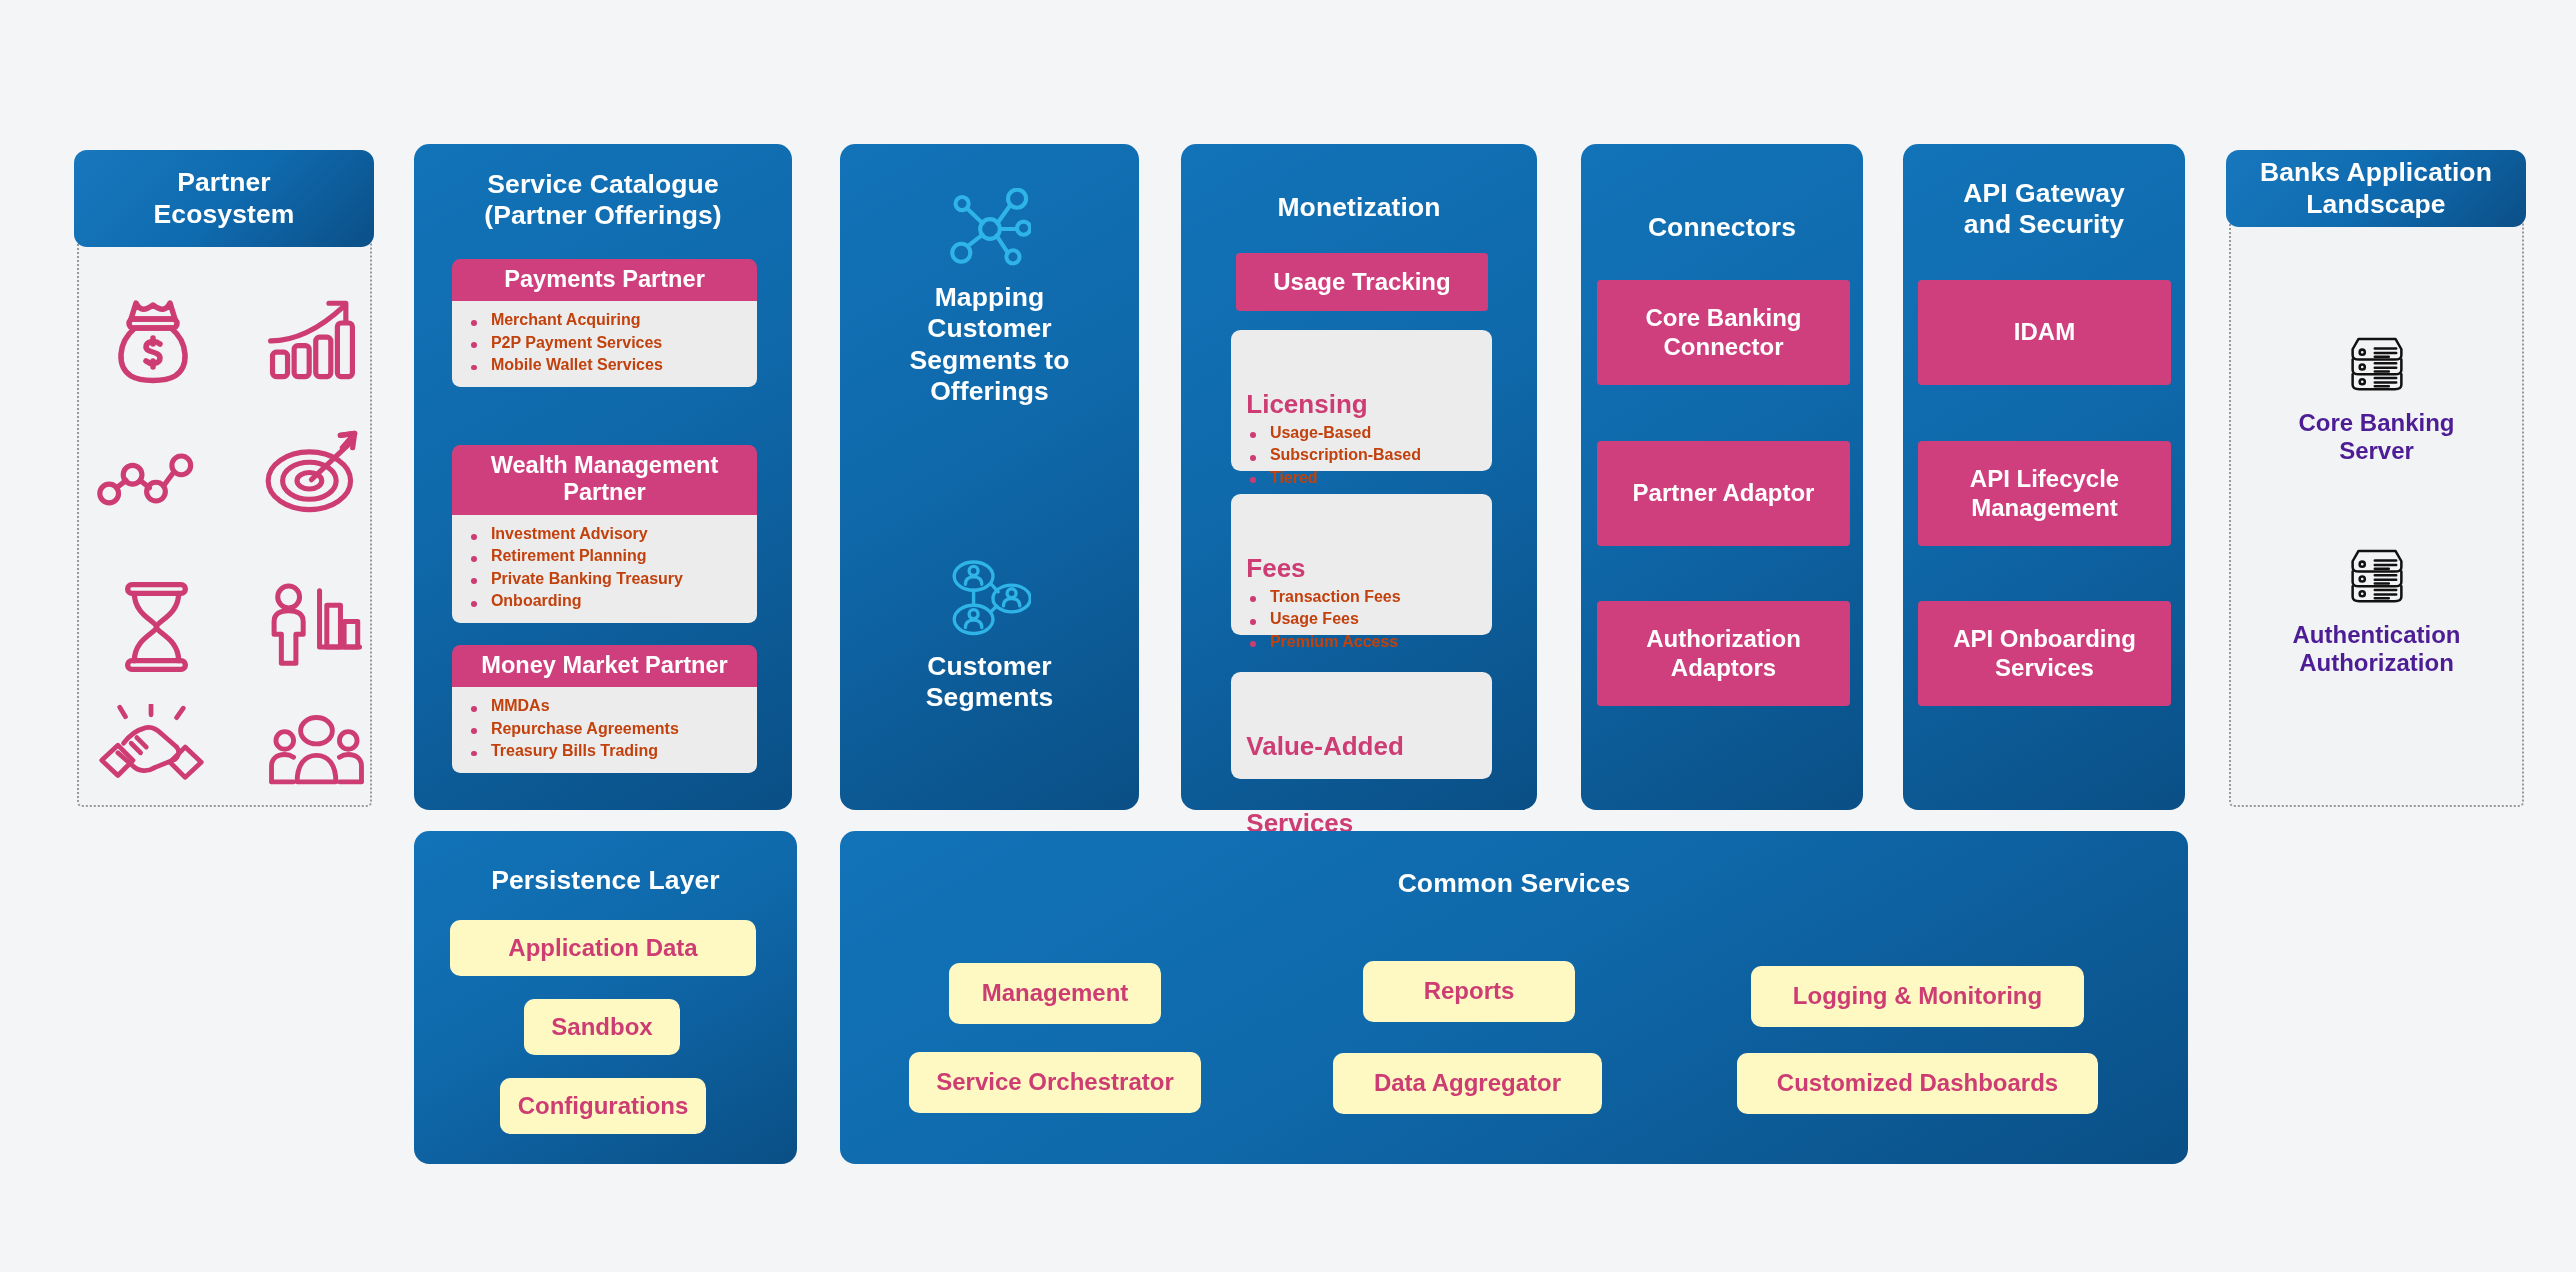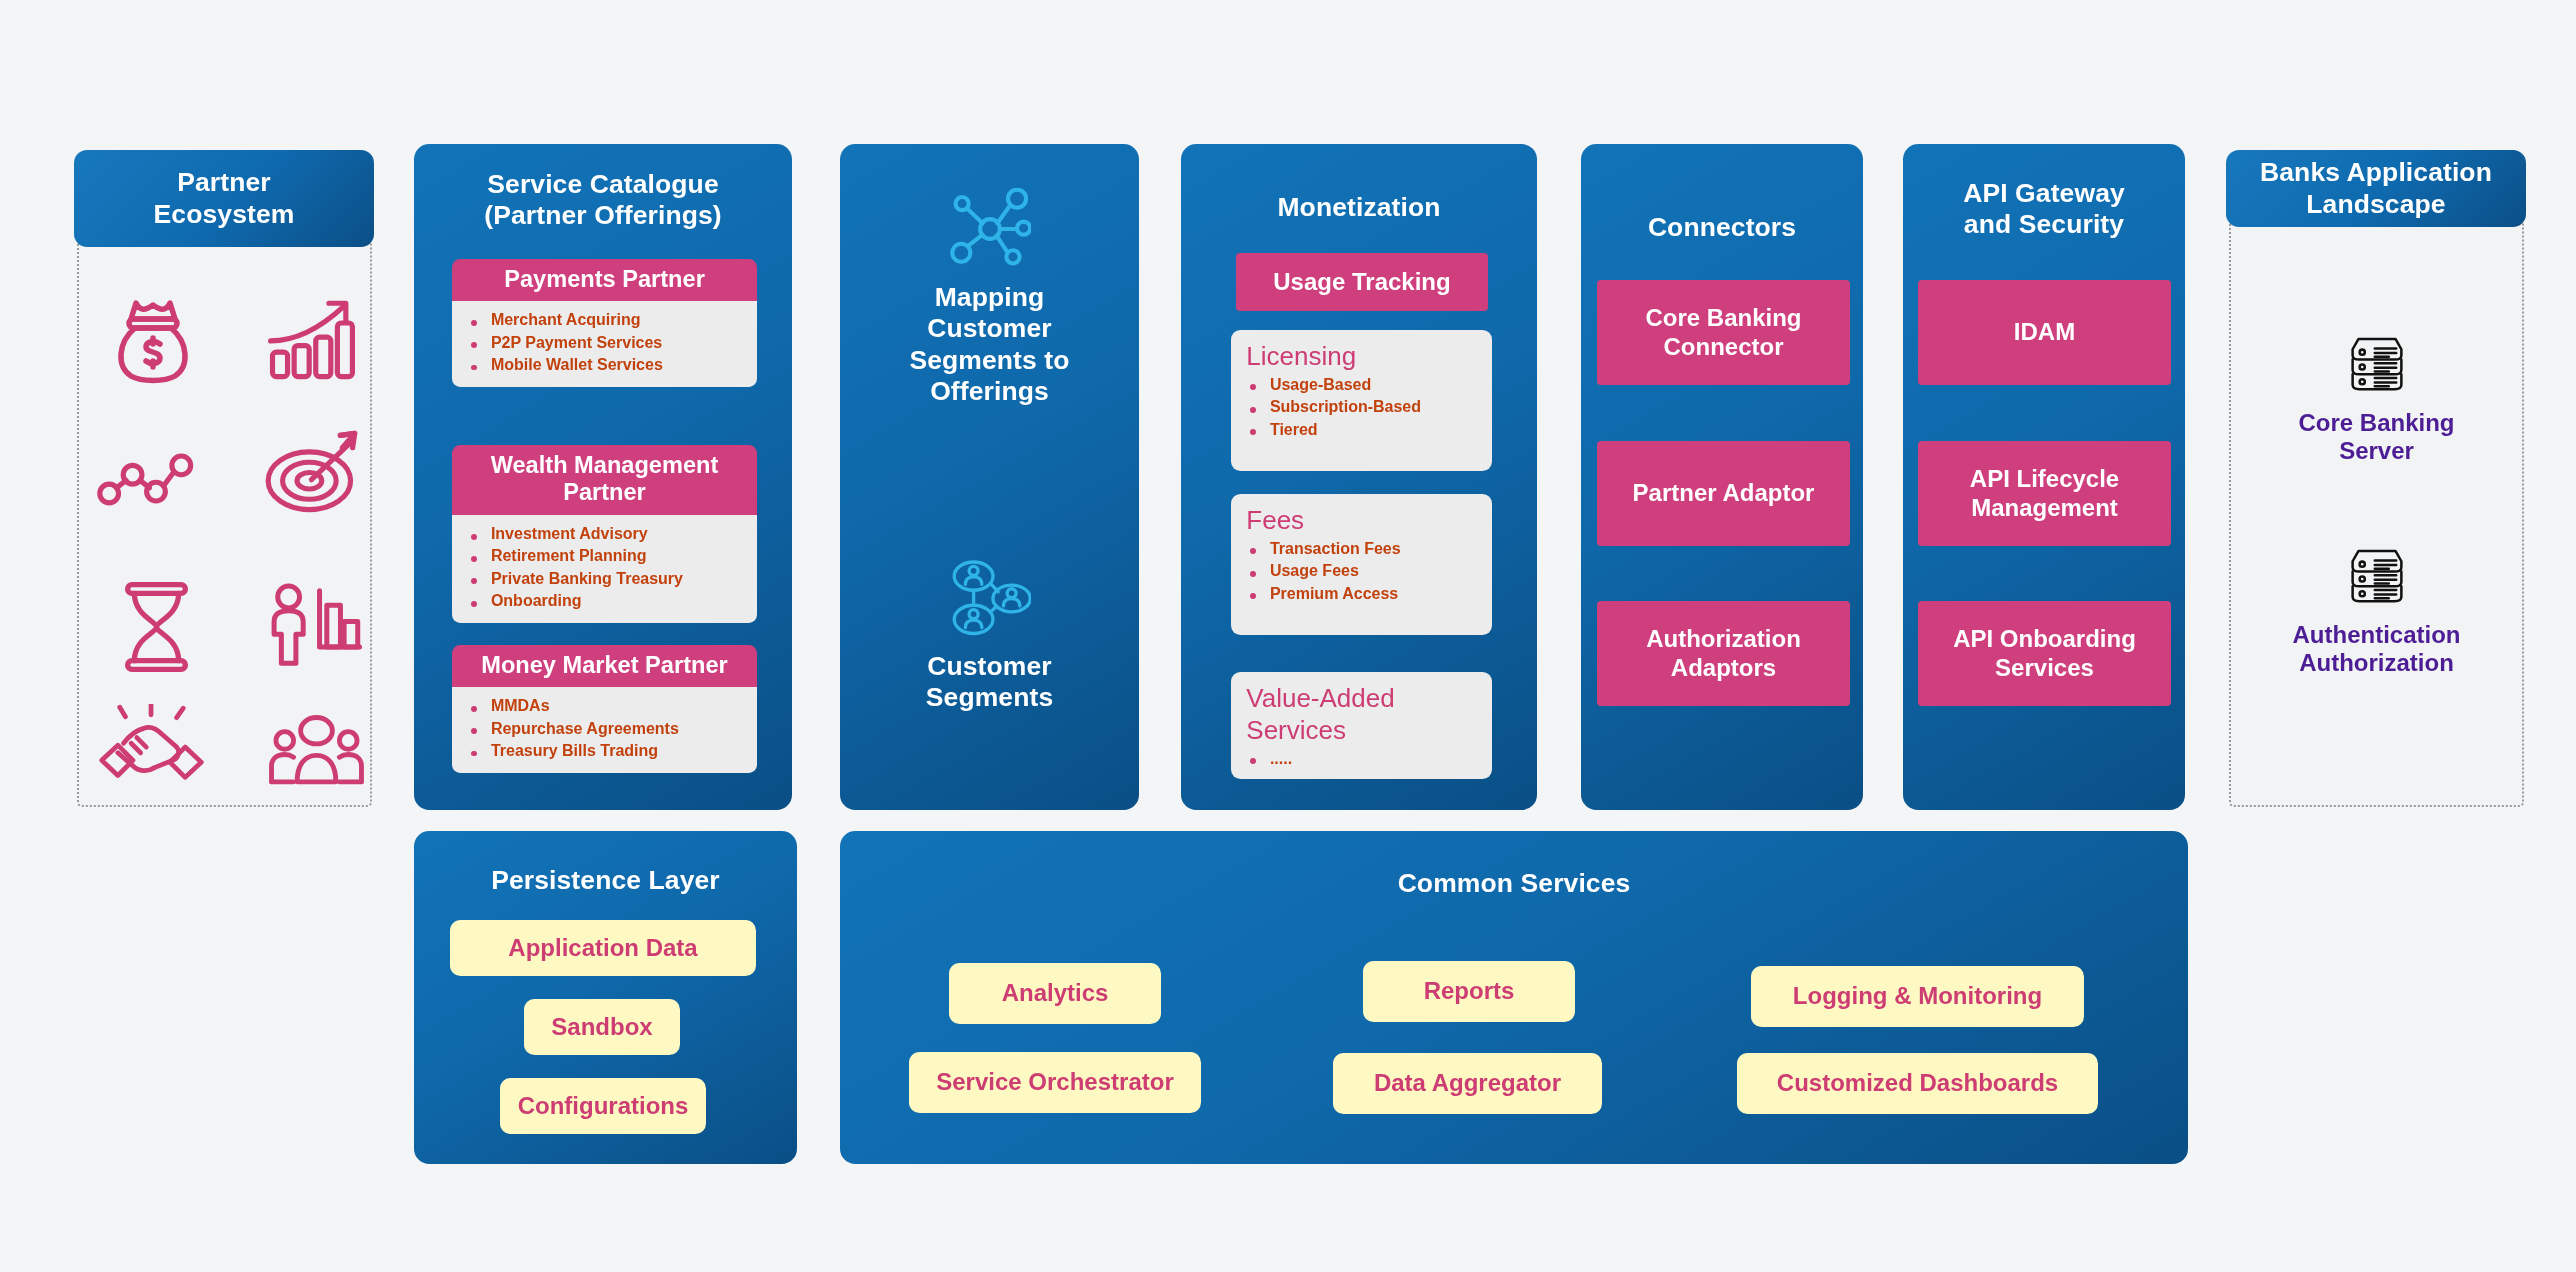--- a/index.html
+++ b/index.html
@@ -92,23 +92,24 @@
     content:"";
     position:absolute;
     left:3.5px; top:10.6px;
     width:5.9px; height:5.9px;
     border-radius:50%;
     background:#cd3c72;
   }
   .card-h {
     color:#cd3c72;
     font-size:26px;
-    font-weight:400;
+    font-weight:700;
     line-height:1.14;
     margin-bottom:2.4px;
+    margin-top:48px;
   }
 
   
   .chip {
     background:#fef9c3;
     border-radius:10.6px;
     color:#cd3c72;
     font-size:24px;
     font-weight:700;
     display:flex;
@@ -401,21 +402,21 @@
     <div class="panel-title" style="margin-top:34px;">Persistence Layer</div>
   </div>
   <div class="chip" style="left:450px; top:920px; width:306px; height:56px;">Application Data</div>
   <div class="chip" style="left:524px; top:999px; width:156px; height:56px;">Sandbox</div>
   <div class="chip" style="left:500px; top:1078px; width:206px; height:56px;">Configurations</div>
 
   <div class="panel" style="left:840px; top:831px; width:1348px; height:333px;">
     <div class="panel-title" style="margin-top:37px;">Common Services</div>
   </div>
 
-  <div class="chip" style="left:949px; top:963px; width:212px; height:61px;">Analytics</div>
+  <div class="chip" style="left:949px; top:963px; width:212px; height:61px;">Management</div>
   <div class="chip" style="left:1363px; top:961px; width:212px; height:61px;">Reports</div>
   <div class="chip" style="left:1751px; top:966px; width:333px; height:61px;">Logging &amp; Monitoring</div>
 
   <div class="chip" style="left:909px; top:1052px; width:292px; height:61px;">Service Orchestrator</div>
   <div class="chip" style="left:1333px; top:1053px; width:269px; height:61px;">Data Aggregator</div>
   <div class="chip" style="left:1737px; top:1053px; width:361px; height:61px;">Customized Dashboards</div>
 
 </div>
 
 

